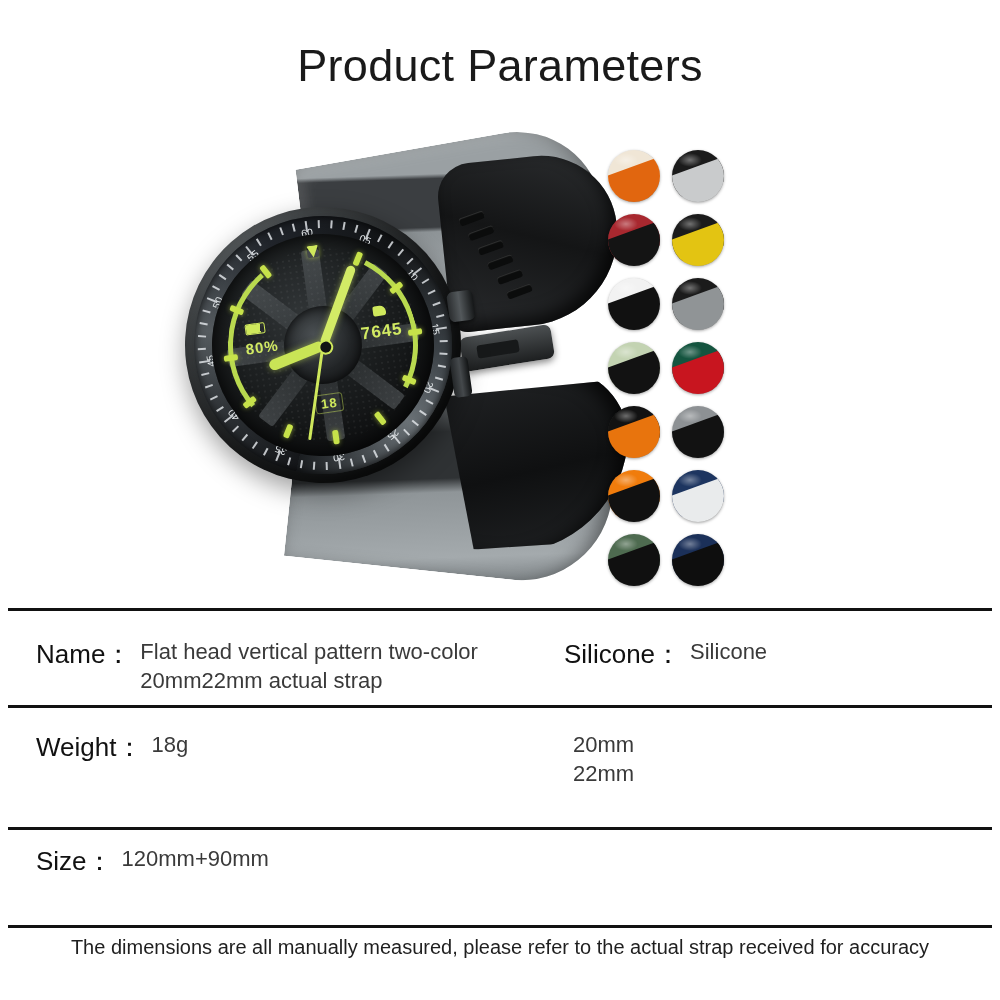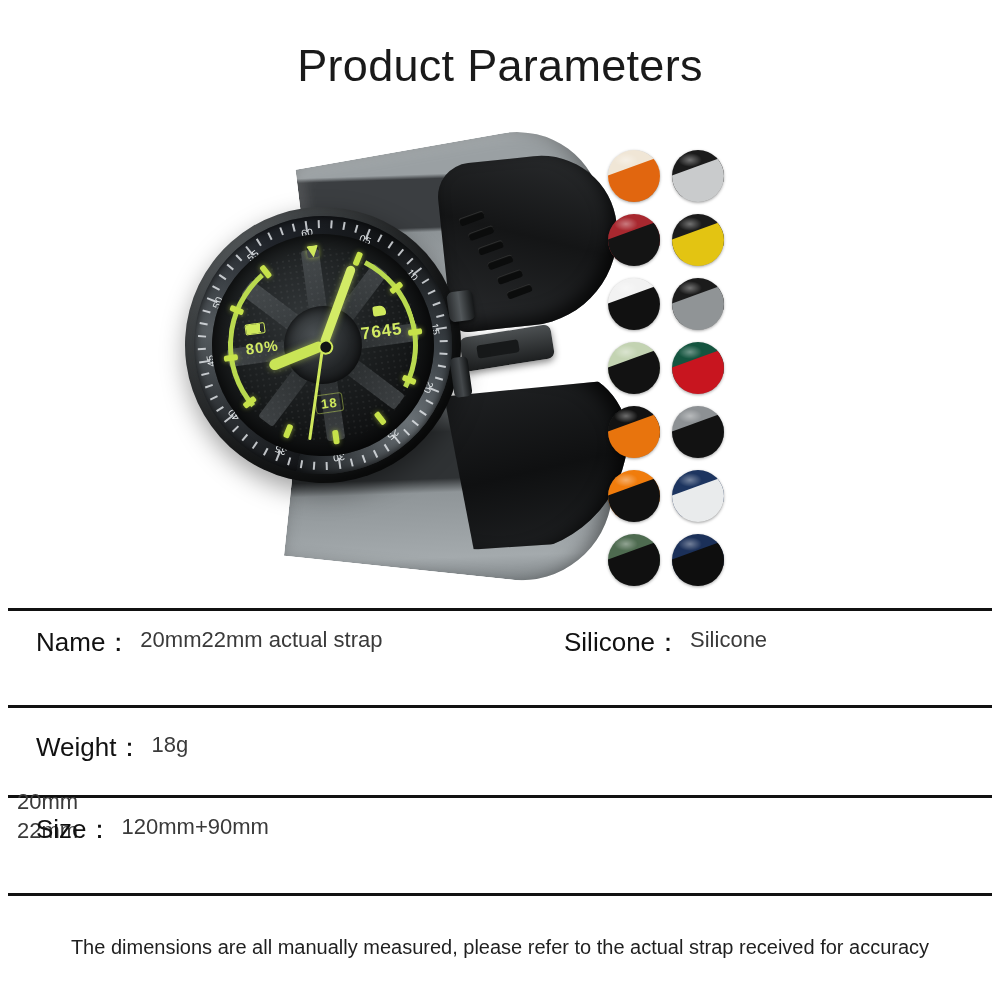--- a/index.html
+++ b/index.html
@@ -434,27 +434,27 @@
     height: 3px;
     background: #111111;
     width: 100%;
   }
   .spec-row {
     position: relative;
     display: flex;
     align-items: flex-start;
   }
   .row-1 { height: 94px; }
-  .row-2 { height: 87px; flex-direction: column; }
+  .row-2 { height: 119px; }
   .row-3 { height: 95px; }
 
   .cell {
     display: flex;
     align-items: flex-start;
-    padding-top: 14px;
+    padding-top: 26px;
   }
   .cell-left  { width: 556px; padding-left: 28px; box-sizing: border-box; }
   .cell-right { width: 428px; padding-left: 0;    box-sizing: border-box; }
   .row-2 .cell-left  { padding-top: 22px; }
   .row-2 .cell-right { padding-top: 22px; }
   .row-3 .cell-left  { padding-top: 14px; }
 
   .spec-label {
     font-size: 26px;
     font-weight: 400;
@@ -725,20 +725,21 @@
     </div>
 </div>
 
 <div class="spec-table">
   <div class="rule"></div>
 
   <div class="spec-row row-1">
     <div class="cell cell-left">
       <span class="spec-label">Name：</span>
       <span class="spec-value">
+        <span class="line">Flat head vertical pattern two-color</span>
         <span class="line">20mm22mm actual strap</span>
       </span>
     </div>
     <div class="cell cell-right">
       <span class="spec-label">Silicone：</span>
       <span class="spec-value">
         <span class="line">Silicone</span>
       </span>
     </div>
   </div>

